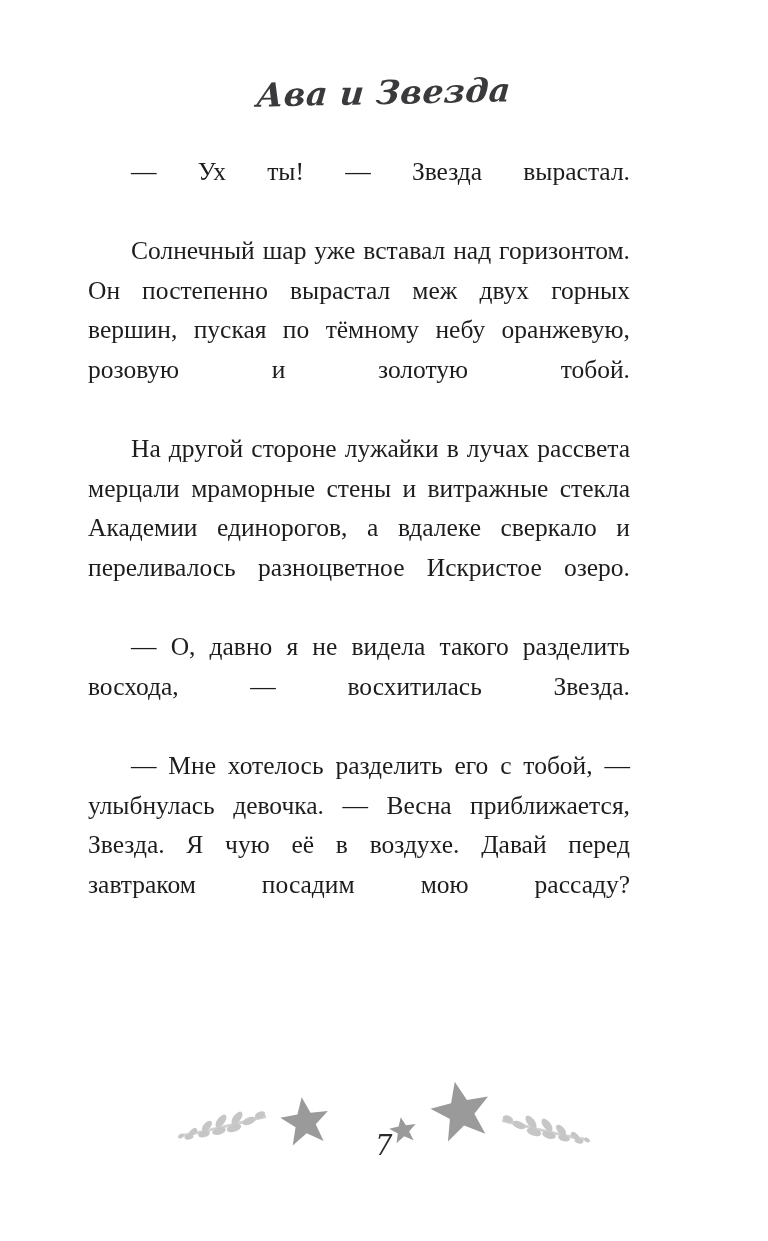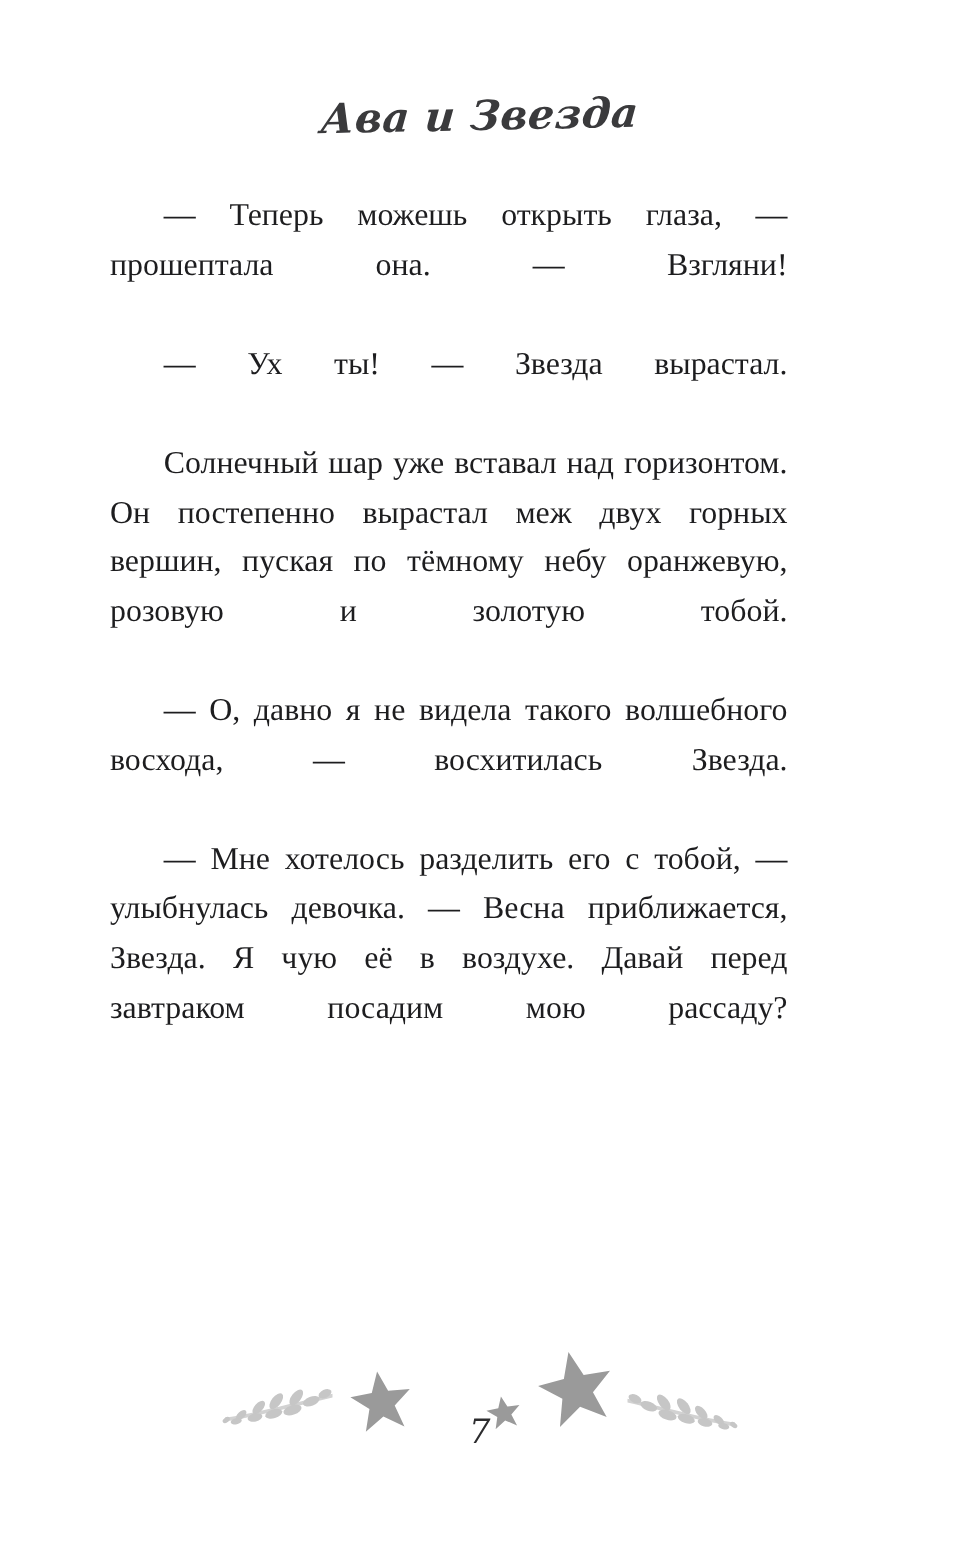--- a/index.html
+++ b/index.html
@@ -109,24 +109,24 @@
 </head>
 <body>
 
 <div class="page">
 
   <div class="running-head">
     <span class="running-head-title">Ава и Звезда</span>
   </div>
 
   <div class="text-block">
-    <p class="para">— Теперь можешь открыть глаза, — прошептала она. — Взгляни!</p>
     <p class="para">— Ух ты! — Звезда вырастал.</p>
     <p class="para">Солнечный шар уже вставал над горизонтом. Он постепенно вырастал меж двух горных вершин, пуская по тёмному небу оранжевую, розовую и золотую тобой.</p>
-    <p class="para">— О, давно я не видела такого волшебного восхода, — восхитилась Звезда.</p>
+    <p class="para">На другой стороне лужайки в лучах рассвета мерцали мраморные стены и витражные стекла Академии единорогов, а вдалеке сверкало и переливалось разноцветное Искристое озеро.</p>
+    <p class="para">— О, давно я не видела такого разделить восхода, — восхитилась Звезда.</p>
     <p class="para">— Мне хотелось разделить его с тобой, — улыбнулась девочка. — Весна приближается, Звезда. Я чую её в воздухе. Давай перед завтраком посадим мою рассаду?</p>
   </div>
 
   <div class="ornament">
 
     <svg class="orn-item orn-sprig-left" width="96" height="34" viewBox="0 0 96 34">
       <g fill="#c6c6c6" stroke="none">
         <path d="M4 27 C22 25, 52 17, 90 8 L90 11 C52 20, 22 28, 4 30 Z" fill="#d2d2d2"></path>
         <ellipse cx="84" cy="8" rx="5.5" ry="3.2" transform="rotate(-25 84 8)"></ellipse>
         <ellipse cx="73" cy="14" rx="7" ry="3.6" transform="rotate(-22 73 14)"></ellipse>

